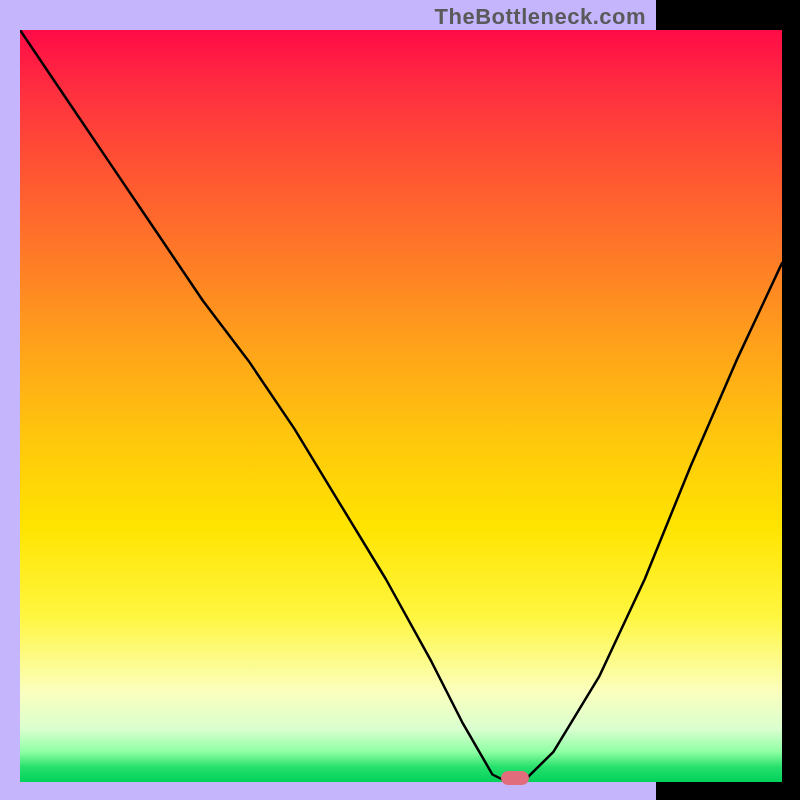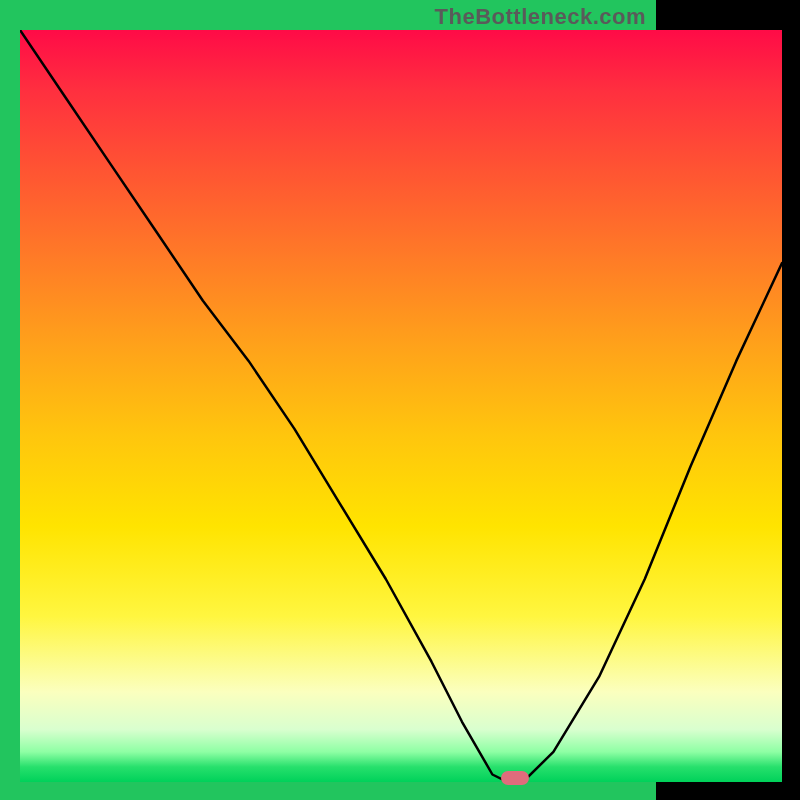--- a/index.html
+++ b/index.html
@@ -8,21 +8,21 @@
     width: 800px;
     height: 800px;
     background: #000;
     overflow: hidden;
     font-family: Arial, Helvetica, sans-serif;
   }
   .frame {
     position: relative;
     width: 656px;
     height: 800px;
-    background: #22c55e;
+    background: #c4b5fd;
   }
   .watermark {
     position: absolute;
     top: 4px;
     right: 10px;
     color: #5a5a5a;
     font-size: 22px;
     font-weight: 600;
     letter-spacing: 0.5px;
     z-index: 3;

